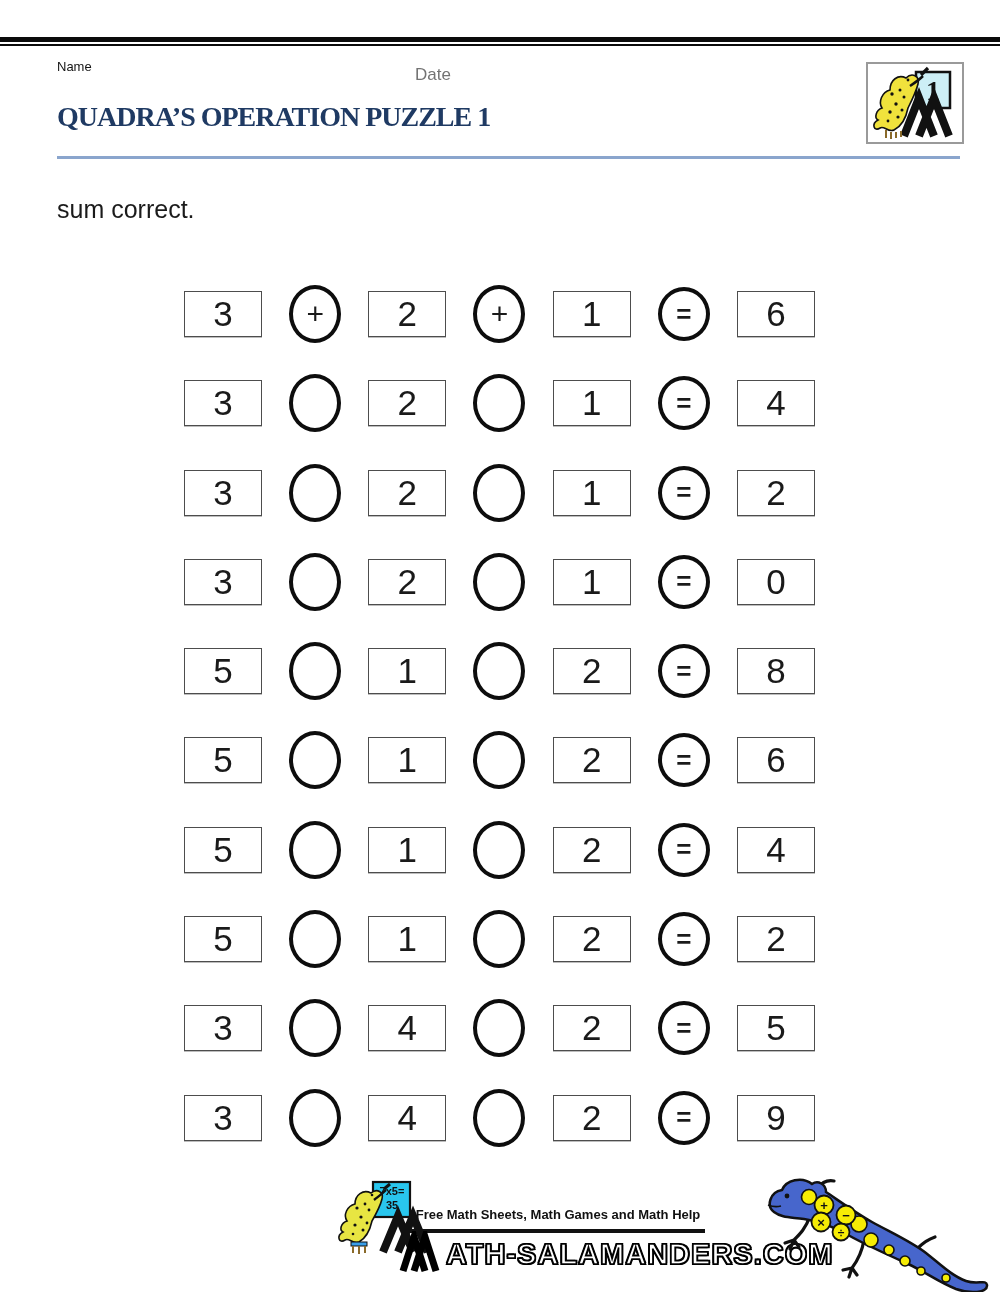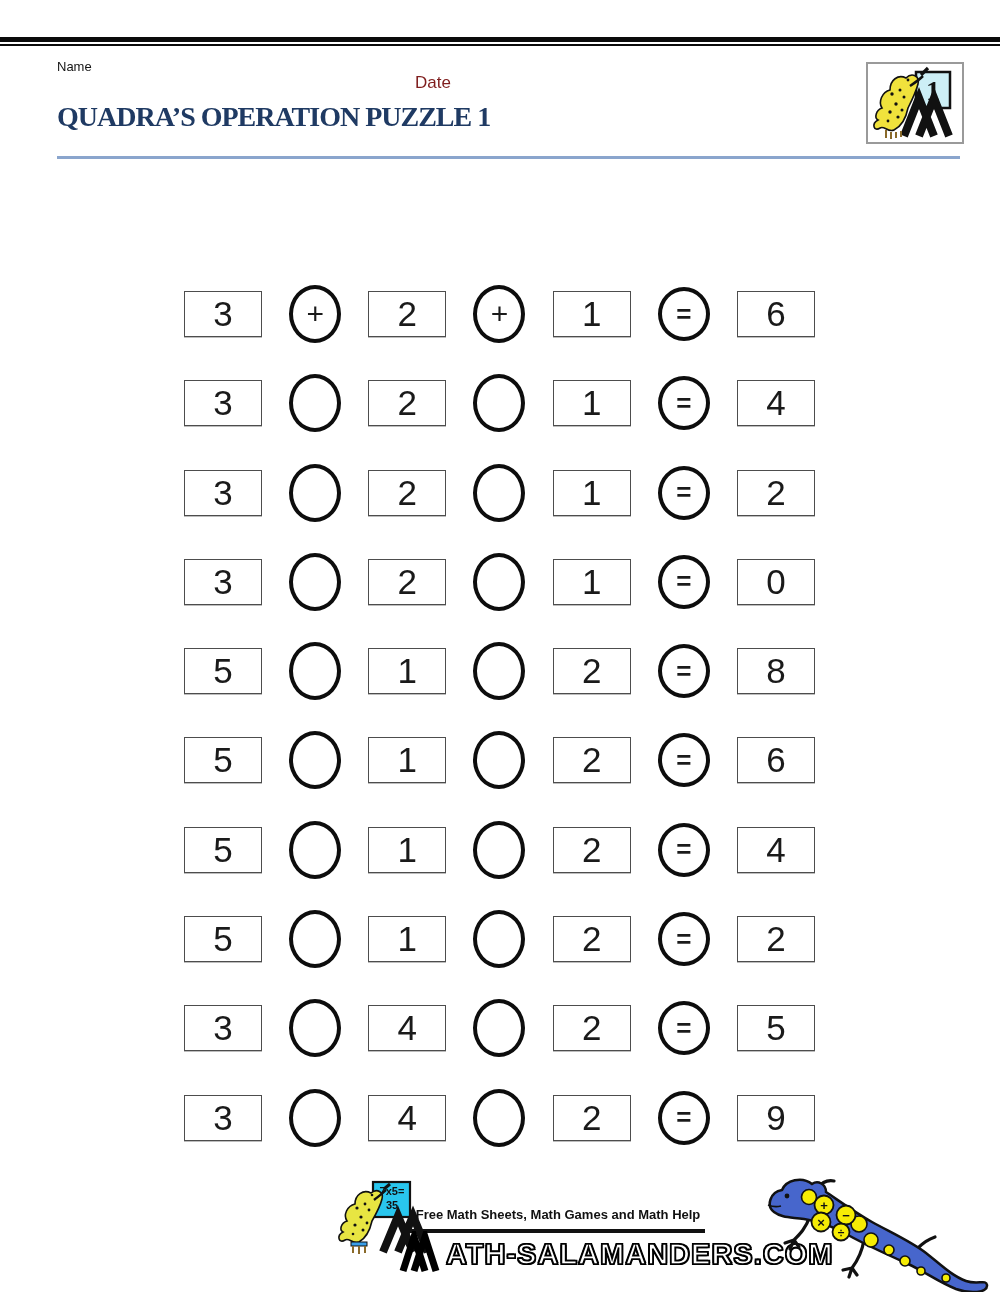--- a/index.html
+++ b/index.html
@@ -10,21 +10,21 @@
     background:#ffffff; overflow:hidden;
   }
 
   
   .top-rule { position:absolute; left:0; top:37px; width:1000px; height:9px; }
   .top-rule .r1 { height:5px; background:#0a0a0a; }
   .top-rule .r2 { height:2px; background:#ffffff; }
   .top-rule .r3 { height:2px; background:#0a0a0a; }
 
   .name-label { position:absolute; left:57px; top:59px; font-size:13px; color:#141414; }
-  .date-label { position:absolute; left:415px; top:73px; font-size:17px; color:#7f1d1d; }
+  .date-label { position:absolute; left:415px; top:65px; font-size:17px; color:#737373; }
 
   .page-title {
     position:absolute; left:57px; top:101px; width:820px;
     font-family:"Liberation Serif", serif; font-weight:700;
     font-size:28px; letter-spacing:-1px; color:#1f3a63; white-space:nowrap;
   }
   .title-underline {
     position:absolute; left:57px; top:156px; width:903px; height:3px; background:#8aa5cd;
   }
 
@@ -115,20 +115,21 @@
         </g>
         <path d="M20,68 L20,76 M25,70 L25,77 M30,70 L30,76 M35,69 L35,75" stroke="#8a6a2a" stroke-width="2" fill="none"></path>
       </g>
     </svg>
   </div>
 
   <div class="page-title">QUADRA’S OPERATION PUZZLE 1</div>
   <div class="title-underline"></div>
 
   <div class="instructions">
+    <div>sum correct.</div>
   </div>
 
   <div id="puzzle-rows">
     <div class="puzzle-row">
       <div class="num-box">
           <span class="bind-a">3</span>
         </div>
       <div class="op-circle">
           <span class="bind-op1">+</span>
         </div>

